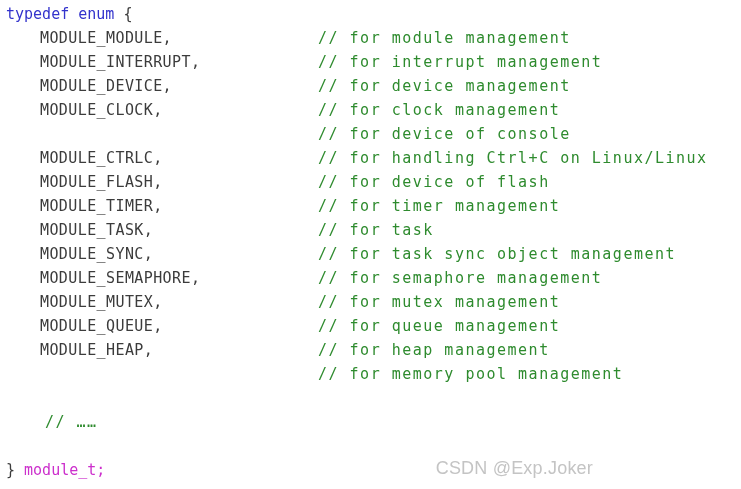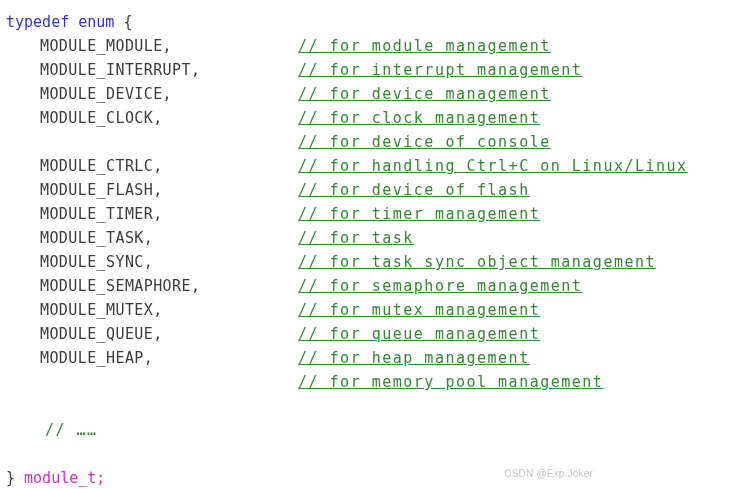--- a/index.html
+++ b/index.html
@@ -9,58 +9,57 @@
     width: 741px;
     height: 489px;
     overflow: hidden;
   }
   .code-block {
     position: relative;
     width: 605px;
     height: 489px;
     font-family: "DejaVu Sans Mono", "Liberation Mono", monospace;
     font-size: 15px;
-    padding-top: 10px;
+    padding-top: 2px;
     box-sizing: border-box;
   }
   .line {
     position: relative;
     height: 24px;
     line-height: 24px;
     white-space: pre;
   }
   .kw        { color: var(--kw, #3333cc); padding-left: 6px; }
   .brace-open{ color: var(--plain, #3c3c3c); }
   .member-name {
     position: absolute;
     left: 40px;
     color: var(--plain, #3c3c3c);
     letter-spacing: 0.4px;
   }
   .comment {
     position: absolute;
-    left: 298px;
+    left: 318px;
     color: var(--comment, #2e8b2e);
     letter-spacing: 1.5px;
-    text-decoration: underline;
   }
   .comment-ellipsis {
     position: absolute;
     left: 45px;
     color: var(--comment, #2e8b2e);
     letter-spacing: 1.5px;
   }
   .footer-brace { color: var(--plain, #3c3c3c); padding-left: 6px; }
   .type-name    { color: var(--type, #cc2fcc); }
   .watermark {
     position: absolute;
     right: 12px;
     bottom: 10px;
     font-family: "Liberation Sans", "DejaVu Sans", sans-serif;
-    font-size: 10px;
+    font-size: 18px;
     color: var(--watermark, #c4c4c4);
     letter-spacing: 0.2px;
   }
 </style>
 </head>
 <body style="background: rgb(255, 255, 255);">
 
 <div class="code-block">
 
   <div class="line"><span class="kw">typedef enum </span><span class="brace-open">{</span></div>

